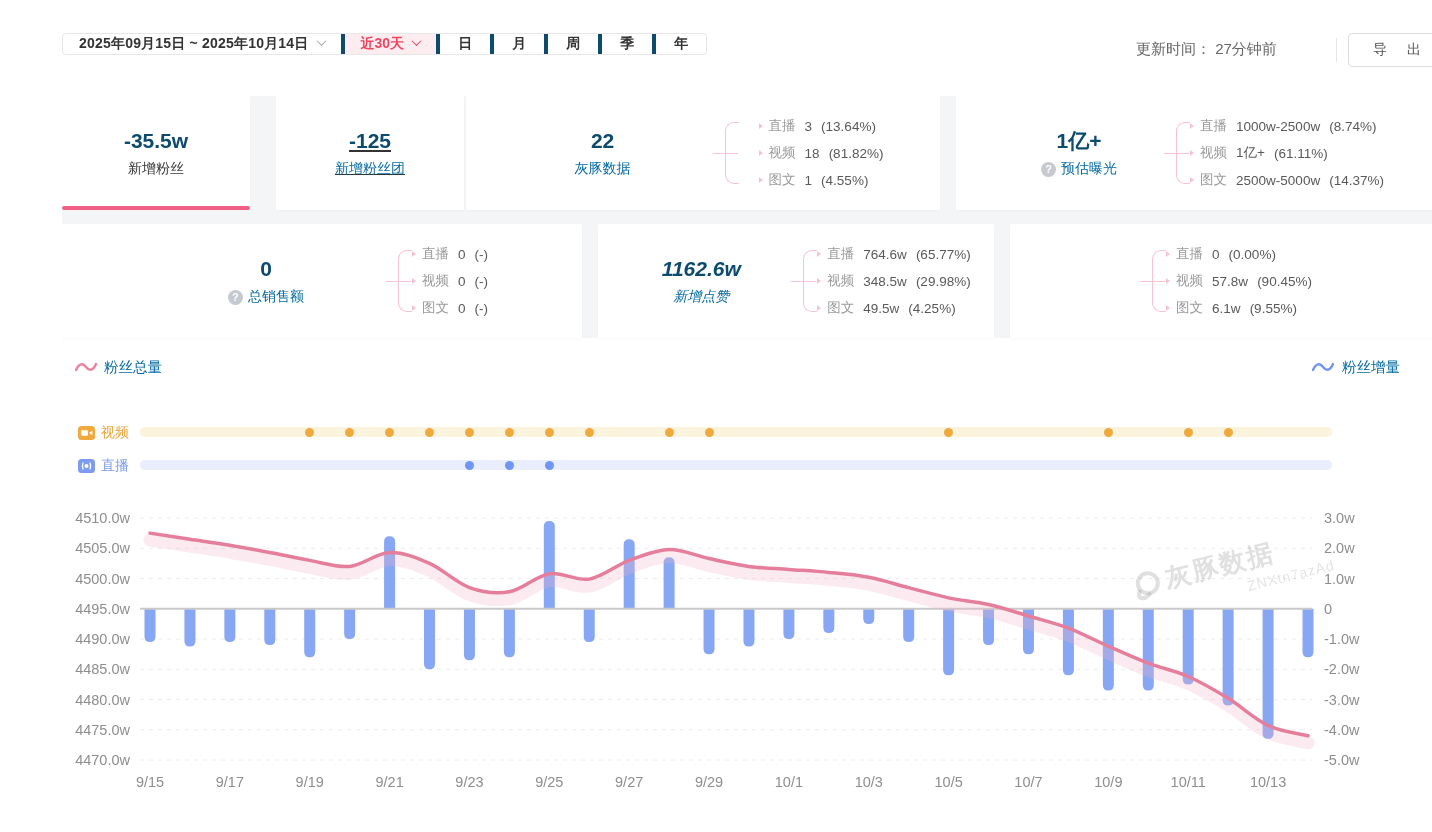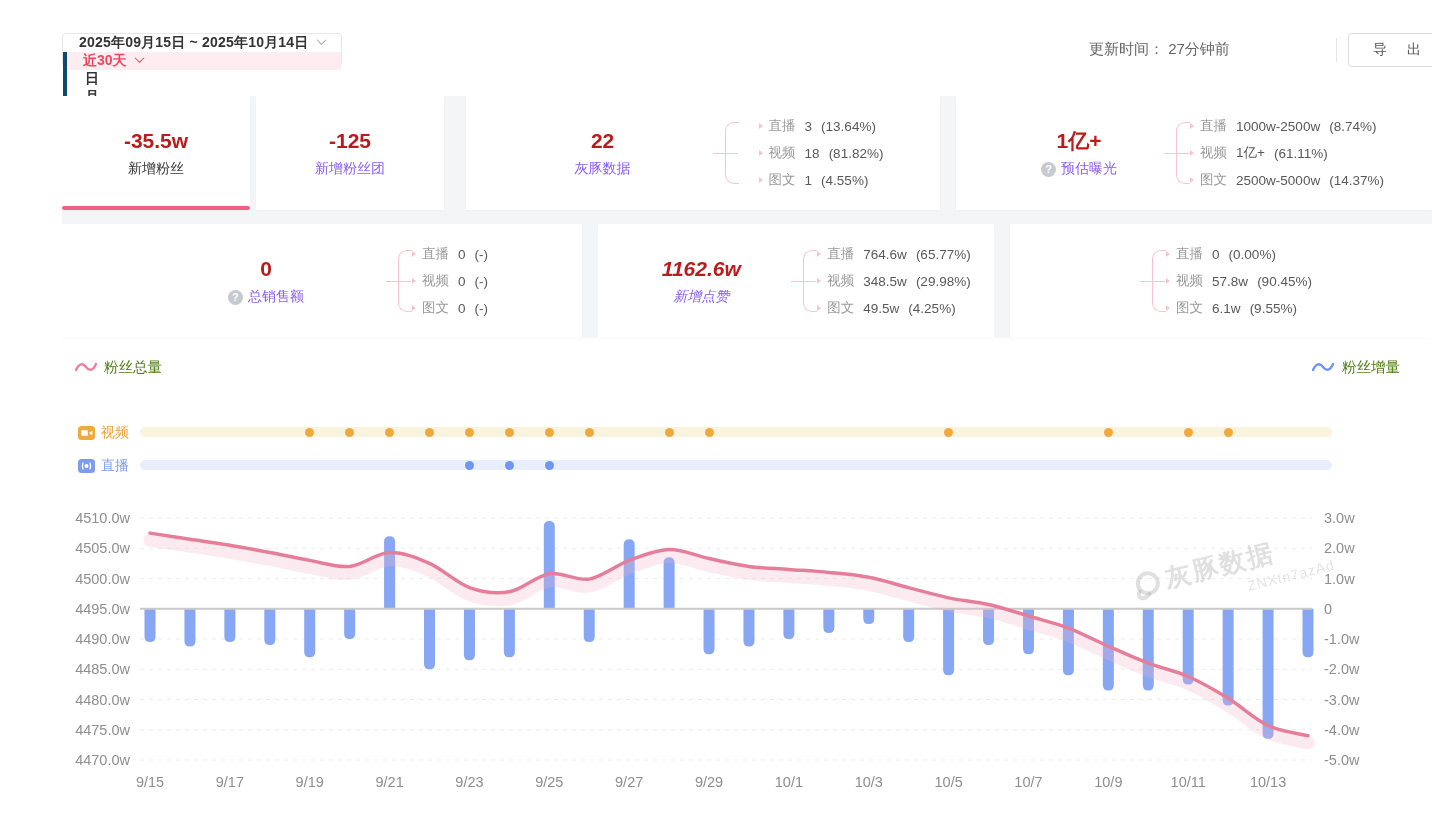--- a/index.html
+++ b/index.html
@@ -1,66 +1,66 @@
 <!DOCTYPE html>
 <html><head>
 <meta charset="utf-8">
 <style>
   * { margin:0; padding:0; box-sizing:border-box; }
   html,body { width:1432px; height:832px; background:#fff; overflow:hidden;
     font-family:"Liberation Sans","DejaVu Sans",sans-serif; color:#333; }
   .page { position:relative; width:1432px; height:832px; }
 
   
-  .topbar { position:absolute; top:33px; left:62px; height:34px; display:flex; align-items:stretch;
-    border:1px solid #e7e7e7; border-radius:4px; background:#fff;flex-direction:column; }
+  .topbar { position:absolute; top:33px; left:62px; height:22px; display:flex; align-items:stretch;
+    border:1px solid #e7e7e7; border-radius:4px; background:#fff; }
   .tb-cell { display:flex; align-items:center; padding:0 16px; font-size:14px; cursor:pointer; border-left:4px solid #0c4a6e; }
   .tb-cell:first-child { border-left:none; }
   .tb-date { font-weight:bold; color:#333; letter-spacing:.2px; }
   .chev { width:7px; height:7px; border-right:1.6px solid #a9a9a9; border-bottom:1.6px solid #a9a9a9;
     transform:rotate(45deg) translate(-1px,-1px); margin-left:9px; margin-top:-3px; }
   .tb-quick { background:#fdedf1; color:#f0455f; font-weight:bold; }
   .tb-quick .chev { border-color:#f0455f; }
   .tb-tab { width:54px; justify-content:center; color:#333; font-weight:bold; }
 
-  .update-time { position:absolute; top:40px; left:1089px; font-size:15px; color:#666; }
+  .update-time { position:absolute; top:40px; left:1136px; font-size:15px; color:#666; }
   .tb-divider { position:absolute; top:38px; left:1336px; width:1px; height:24px; background:#e5e5e5; }
   .export-btn { position:absolute; top:33px; left:1348px; width:96px; height:34px; border:1px solid #ddd;
     border-radius:4px; background:#fff; font-size:14px; color:#555; letter-spacing:8px;
     display:flex; align-items:center; justify-content:center; padding-left:10px; cursor:pointer; }
 
   
   .stats-bg { position:absolute; left:62px; top:96px; width:1370px; height:242px; background:#f4f5f7; }
   .card { position:absolute; background:#fff; height:114px; display:flex; align-items:center; justify-content:center;
     box-shadow:0 1px 2px rgba(0,0,0,0.03); cursor:pointer; }
   .r1 { top:96px; } .r2 { top:224px; }
   .vblock { text-align:center; }
-  .vblock .val { font-size:21px; font-weight:bold; color:#b91c1c; line-height:1.2; }
-  .vblock .lab { font-size:14px; color:#8b5cf6; margin-top:7px; display:flex; align-items:center; justify-content:center; gap:5px; }
+  .vblock .val { font-size:21px; font-weight:bold; color:#0c4a6e; line-height:1.2; }
+  .vblock .lab { font-size:14px; color:#0369a1; margin-top:7px; display:flex; align-items:center; justify-content:center; gap:5px; }
   .card.active .lab { color:#333; }
   .underline { position:absolute; left:0; right:0; bottom:0; height:4px; background:#f25f85; border-radius:2px; }
   .help-icon { display:inline-block; width:15px; height:15px; border-radius:50%; background:#c5c9d0; color:#fff;
     font-size:11px; line-height:15px; text-align:center; font-weight:bold; }
   .help-icon::before { content:"?"; }
 
   .tree { position:relative; width:30px; height:82px; flex:0 0 30px; margin-left:10px; }
   .tree::before { content:""; position:absolute; left:12px; top:10px; bottom:10px; width:13px;
     border:1px solid #f6c3d0; border-right:none; border-radius:9px 0 0 9px; }
   .tree::after { content:""; position:absolute; left:13px; top:50%; width:12px; border-top:1px solid #f6c3d0; }
   .tree .stub { position:absolute; left:0; top:50%; width:13px; border-top:1px solid #f6c3d0; }
   .bk { display:flex; flex-direction:column; gap:9px; }
   .bk-row { position:relative; display:flex; align-items:center; gap:9px; font-size:13.5px; padding-left:6px; }
   .bk-row::before { content:""; position:absolute; left:-4px; top:50%; transform:translateY(-50%);
     border:3px solid transparent; border-left:4px solid #f6c3d0; }
   .bk-row .ch { color:#9a9a9a; }
   .bk-row .v  { color:#595959; }
   .bk-row .p  { color:#595959;text-align:center; }
 
   
-  .legend-item { position:absolute; top:358px; display:flex; align-items:center; gap:7px; font-size:14.5px; color:#4d7c0f; cursor:pointer; }
+  .legend-item { position:absolute; top:358px; display:flex; align-items:center; gap:7px; font-size:14.5px; color:#0369a1; cursor:pointer; }
   .legend-left { left:75px; } .legend-right { right:32px;gap:8px; }
 
   
   .tl-row { position:absolute; left:0; right:0; height:16px; }
   .tl-video { top:424px; } .tl-live { top:457px; }
   .tl-label { position:absolute; left:78px; top:0; display:flex; align-items:center; gap:6px; font-size:14px; }
   .tl-video .tl-label { color:#e8a43c; } .tl-live .tl-label { color:#7d9cf0; }
   .tl-track { position:absolute; left:140px; right:100px; top:3px; height:10px; border-radius:5px; }
   .tl-video .tl-track { background:#faf3dd; } .tl-live .tl-track { background:#e9eefc; }
   .tl-dot { position:absolute; top:3.5px; width:9px; height:9px; border-radius:50%; cursor:pointer; }
@@ -99,21 +99,21 @@
   <div class="card r1 active" style="left:62px;width:188px;">
     <div class="vblock">
       <div class="val">-35.5w</div>
       <div class="lab">
           <span>新增粉丝</span>
         </div>
     </div>
     <div class="underline"></div>
   </div>
 
-  <div class="card r1" style="left:256px;width:188px;">
+  <div class="card r1" style="left:276px;width:188px;text-decoration:underline;">
     <div class="vblock">
       <div class="val">-125</div>
       <div class="lab">
           <span>新增粉丝团</span>
         </div>
     </div>
   </div>
 
   <div class="card r1" style="left:466px;width:474px;gap:20px;">
     <div class="vblock" style="flex:0 0 160px;">

